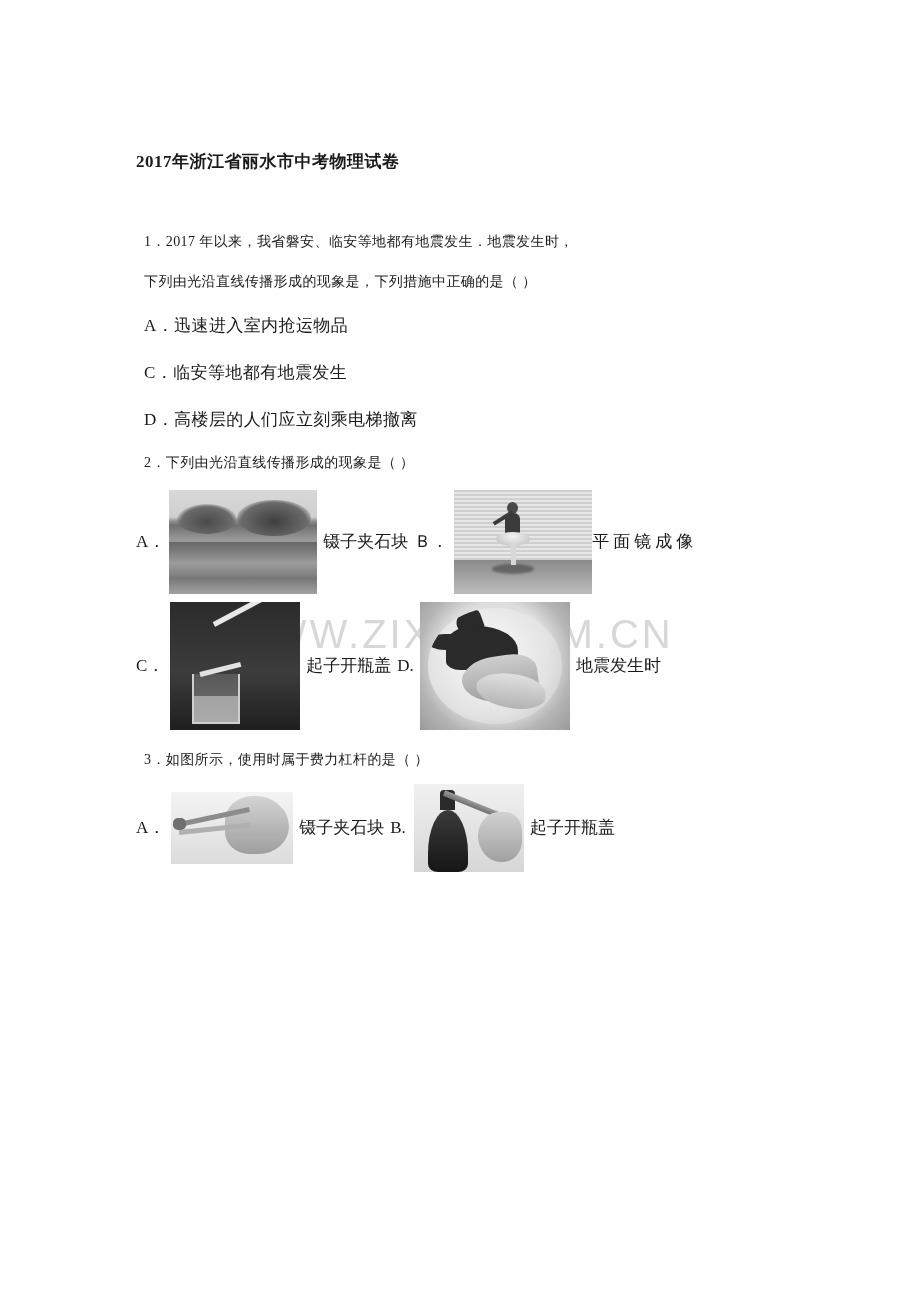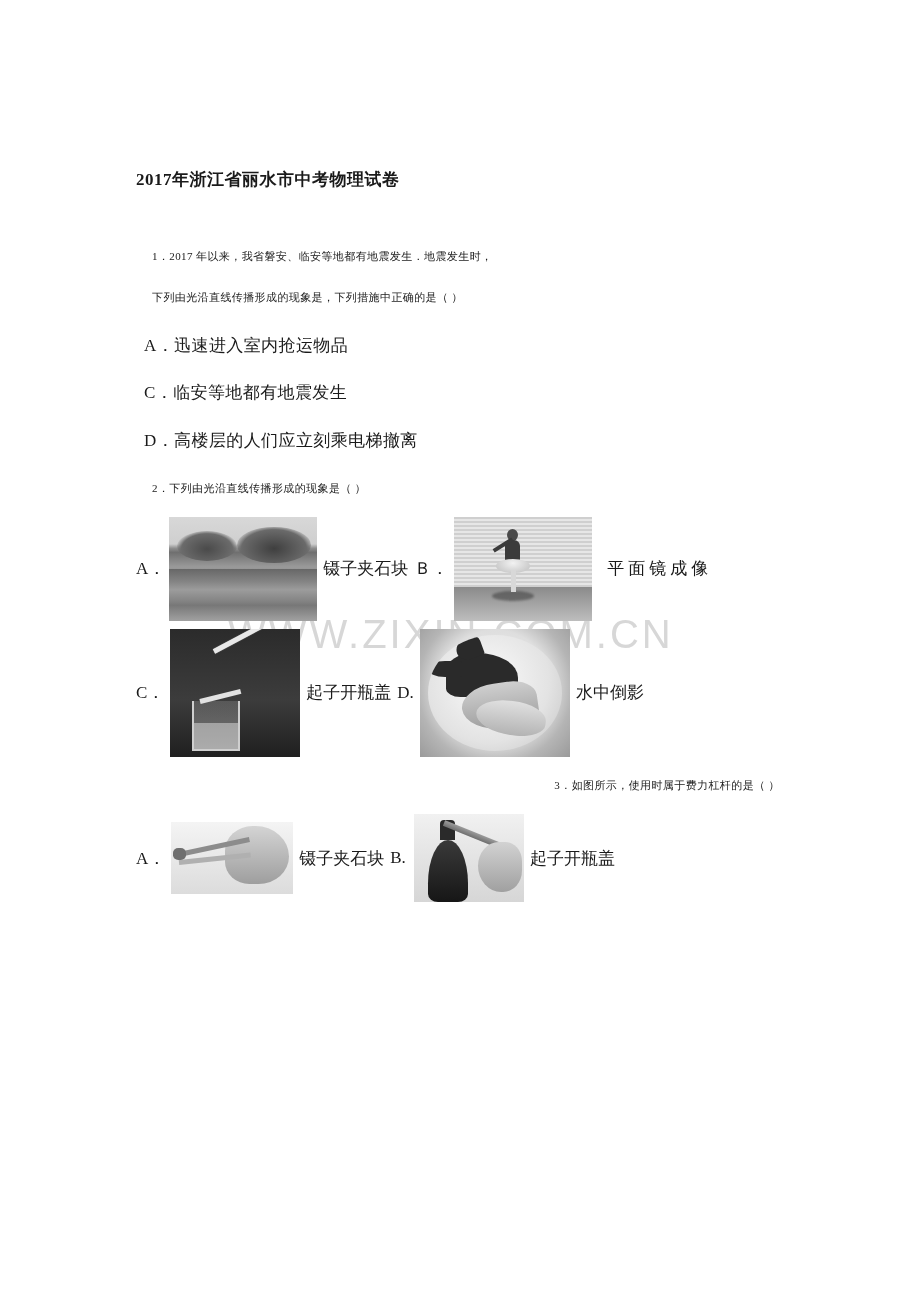--- a/index.html
+++ b/index.html
@@ -17,40 +17,40 @@
   }
   .page {
     position: absolute;
     left: 0; top: 0;
     width: 920px;
     height: 1302px;
   }
   .content {
     position: absolute;
     left: 136px;
-    top: 168px;
+    top: 150px;
     width: 660px;
   }
   .doc-title {
     font-size: 17px;
     font-weight: bold;
     letter-spacing: 0.5px;
     margin: 0 0 52px 0;
     line-height: 1.4;
   }
   .section-title {
     font-size: 19px;
     font-weight: bold;
     margin: 0 0 18px 0;
     letter-spacing: 1px;
   }
   .qline {
-    font-size: 11px;
+    font-size: 14px;
     line-height: 2.3;
-    margin: 16px;
+    margin: 8px;
     letter-spacing: 0.4px;
   }
   .opt {
     font-size: 17px;
     line-height: 2.3;
     margin: 8px;
     letter-spacing: 0.4px;
   }
   .q2-row {
     display: flex;
@@ -68,21 +68,21 @@
   }
   .cap {
     font-size: 17px;
     white-space: nowrap;
     padding: 0 6px;
   }
   .cap-spread {
     font-size: 17px;
     white-space: nowrap;
     letter-spacing: 4px;
-    padding-left: 15px;
+    padding-left: 0;
   }
   
   .img {
     position: relative;
     overflow: hidden;
     background: #c9c9c9;
     flex: none;
   }
   .imgA2 { width: 148px; height: 104px; margin-left: 4px; }
   .imgB2 { width: 138px; height: 104px; margin-left: 6px; }
@@ -400,25 +400,25 @@
         <span class="optlabel">D.</span>
         <div class="img imgD2 handshadow">
           <div class="hs-circle">
             <div class="dog"></div>
             <div class="dog-ear"></div>
             <div class="dog-snout"></div>
             <div class="hand1"></div>
             <div class="hand2"></div>
           </div>
         </div>
-        <span class="cap">水中倒影</span>
+        <span class="cap">地震发生时</span>
       </div>
     </div>
 
-    <div style="margin-top:14px;text-align:right;">
+    <div style="margin-top:14px;">
       <p class="qline">3．如图所示，使用时属于费力杠杆的是（      ）</p>
 
       <div class="q2-row2">
         <span class="optlabel">A．</span>
         <div class="img imgA3 tweez">
           <div class="tweez-hand"></div>
           <div class="tweez-arm1"></div>
           <div class="tweez-arm2"></div>
           <div class="tweez-stone"></div>
         </div>

